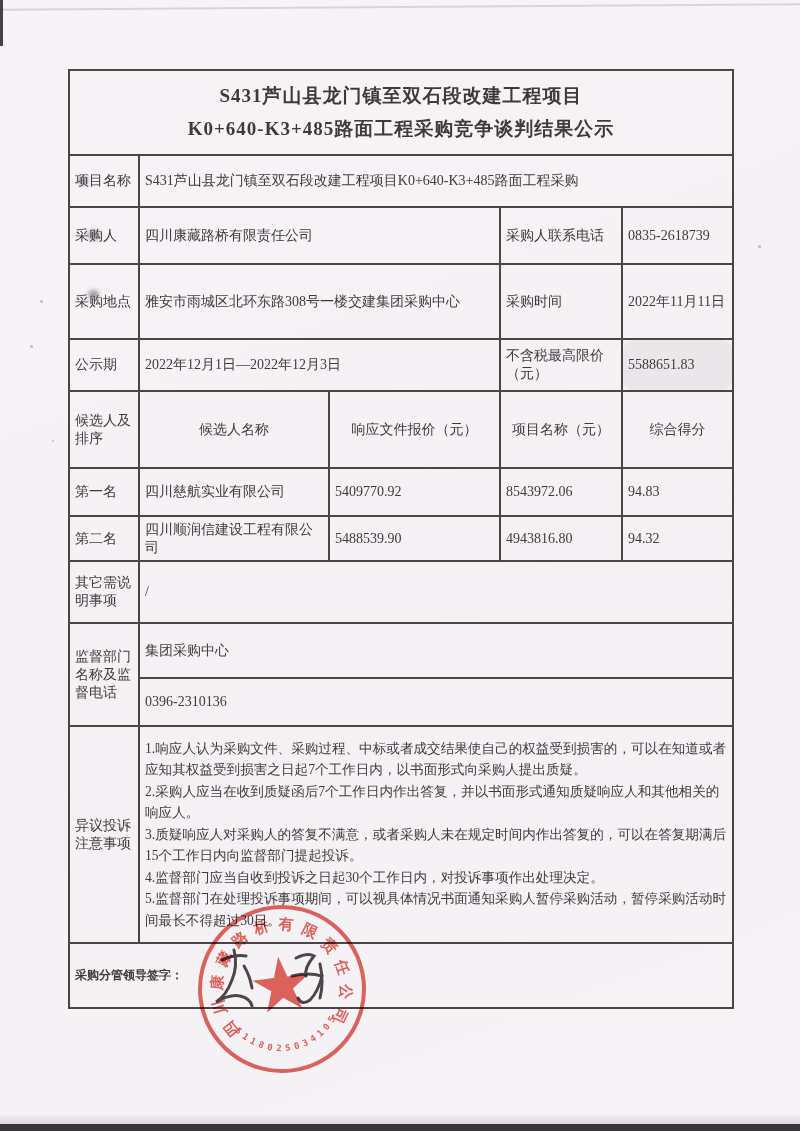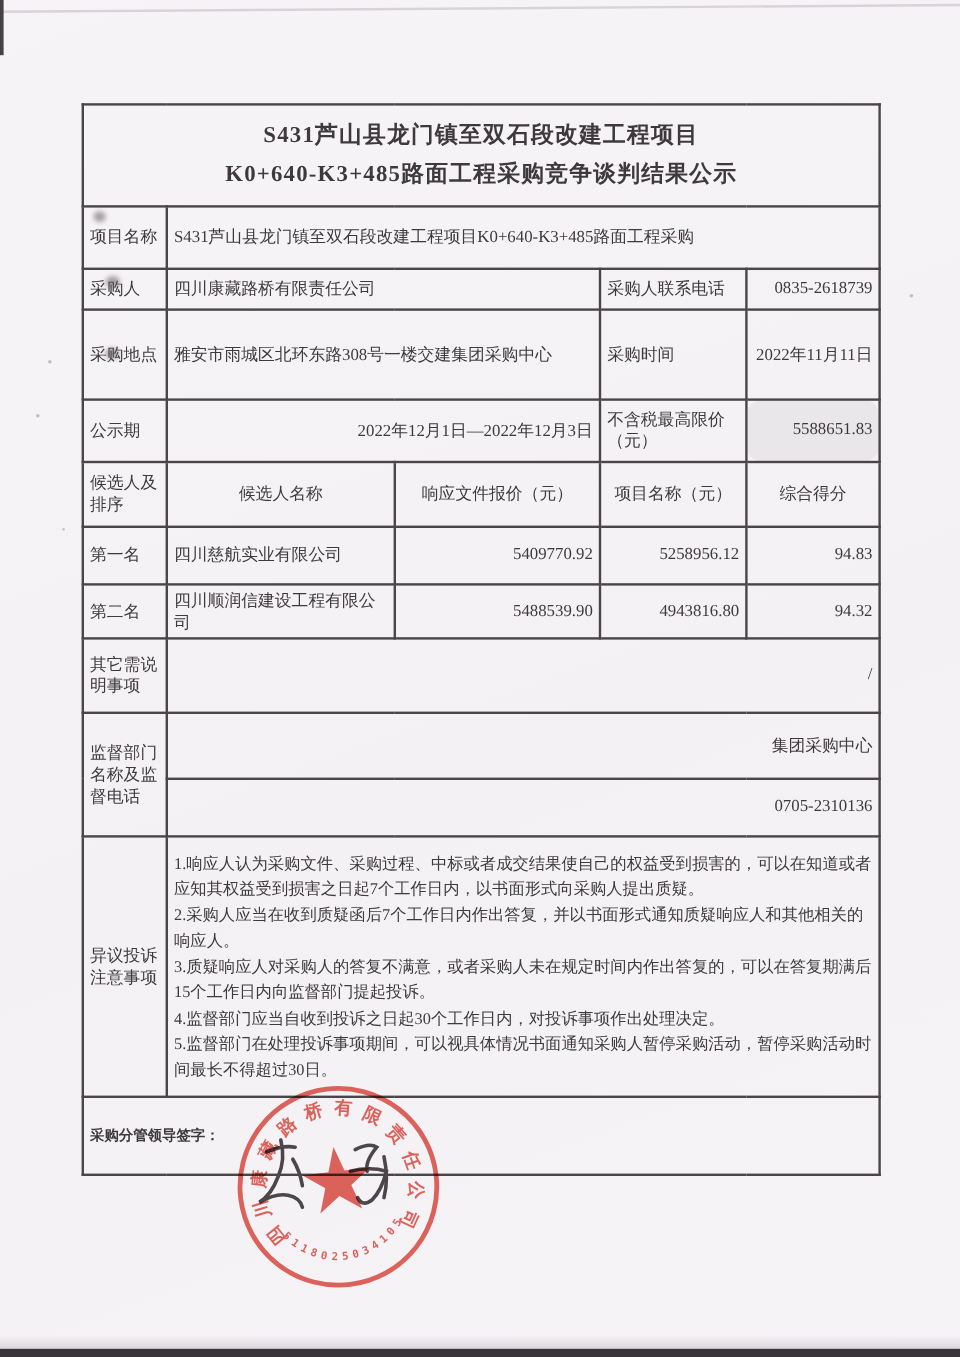--- a/index.html
+++ b/index.html
@@ -15,35 +15,35 @@
   }
   
   .edge-top{position:absolute;left:0;top:6px;width:800px;height:2px;background:#d8d3d8;transform:rotate(-0.4deg);}
   .edge-left-mark{position:absolute;left:0;top:0;width:3px;height:46px;background:#454145;}
   .edge-bottom{position:absolute;left:0;bottom:0;width:800px;height:7px;background:#39363a;}
   .edge-bottom-soft{position:absolute;left:0;bottom:7px;width:800px;height:10px;background:linear-gradient(#f2eff3,#dcd7dc);}
   .smudge{position:absolute;background:#5d575c;border-radius:50%;filter:blur(2px);opacity:.55;}
   .speck{position:absolute;background:#8d8790;border-radius:50%;opacity:.5;}
 
   table.doc{
-    position:absolute;left:68px;top:86px;width:664px;
+    position:absolute;left:68px;top:69px;width:664px;
     border-collapse:collapse;table-layout:fixed;
     font-size:14px;color:#3e3a3c;padding-left:25px;
   }
   table.doc td{
     border:2px solid #4a4648;
     padding:2px 5px;
     vertical-align:middle;
     overflow:hidden;
   }
   .title-cell{text-align:center;font-weight:bold;font-size:19px;letter-spacing:1px;line-height:1.7;}
   .lbl{text-align:left;padding-left:4px;}
   .lbl-c{text-align:left;}
   .val{text-align:left;}
-  .val-c{text-align:right;}
+  .val-c{text-align:left;}
   .shaded{background:#eae7eb;border-radius:14px;}
   .hdr{text-align:center;}
   .objection{font-size:13.6px;line-height:1.58;text-align:left;padding:6px 8px;}
   .objection div{margin:0;}
   .sig-label{font-size:12px;padding-left:2px;font-weight:bold;}
 
   
   .stamp{
     position:absolute;left:198px;top:905px;width:168px;height:168px;
     transform:rotate(-7deg);
@@ -92,54 +92,54 @@
         <div>S431芦山县龙门镇至双石段改建工程项目</div>
         <div>K0+640-K3+485路面工程采购竞争谈判结果公示</div>
       </td>
     </tr>
 
     <tr style="height:52px">
       <td class="lbl">项目名称</td>
       <td colspan="4" class="val">S431芦山县龙门镇至双石段改建工程项目K0+640-K3+485路面工程采购</td>
     </tr>
 
-    <tr style="height:34px">
+    <tr style="height:57px">
       <td class="lbl">采购人</td>
       <td colspan="2" class="val">四川康藏路桥有限责任公司</td>
       <td class="lbl-c">采购人联系电话</td>
       <td class="val-c">0835-2618739</td>
     </tr>
 
     <tr style="height:75px">
       <td class="lbl">采购地点</td>
       <td colspan="2" class="val">雅安市雨城区北环东路308号一楼交建集团采购中心</td>
       <td class="lbl-c">采购时间</td>
       <td class="val-c">2022年11月11日</td>
     </tr>
 
     <tr style="height:52px">
       <td class="lbl">公示期</td>
       <td colspan="2" class="val-c">2022年12月1日—2022年12月3日</td>
       <td class="lbl-c">不含税最高限价（元）</td>
       <td class="val-c shaded">5588651.83</td>
     </tr>
 
-    <tr style="height:54px">
+    <tr style="height:77px">
       <td class="lbl">候选人及排序</td>
       <td class="hdr">候选人名称</td>
       <td class="hdr">响应文件报价（元）</td>
       <td class="hdr">项目名称（元）</td>
       <td class="hdr">综合得分</td>
     </tr>
 
     <tr style="height:48px">
       <td class="lbl-c">第一名</td>
       <td class="val">四川慈航实业有限公司</td>
       <td class="val-c">5409770.92</td>
-      <td class="val-c">5258956.12</td>
+      <td class="val-c">8543972.06</td>
       <td class="val-c">94.83</td>
     </tr>
 
     <tr style="height:45px">
       <td class="lbl-c">第二名</td>
       <td class="val">四川顺润信建设工程有限公司</td>
       <td class="val-c">5488539.90</td>
       <td class="val-c">4943816.80</td>
       <td class="val-c">94.32</td>
     </tr>
@@ -147,21 +147,21 @@
     <tr style="height:62px">
       <td class="lbl">其它需说明事项</td>
       <td colspan="4" class="val-c">/</td>
     </tr>
 
     <tr style="height:55px">
       <td rowspan="2" class="lbl">监督部门名称及监督电话</td>
       <td colspan="4" class="val-c">集团采购中心</td>
     </tr>
     <tr style="height:48px">
-      <td colspan="4" class="val-c">0705-2310136</td>
+      <td colspan="4" class="val-c">0396-2310136</td>
     </tr>
 
     <tr style="height:217px">
       <td class="lbl">异议投诉注意事项</td>
       <td colspan="4" class="objection">
             <div>1.响应人认为采购文件、采购过程、中标或者成交结果使自己的权益受到损害的，可以在知道或者应知其权益受到损害之日起7个工作日内，以书面形式向采购人提出质疑。</div>
             <div>2.采购人应当在收到质疑函后7个工作日内作出答复，并以书面形式通知质疑响应人和其他相关的响应人。</div>
             <div>3.质疑响应人对采购人的答复不满意，或者采购人未在规定时间内作出答复的，可以在答复期满后15个工作日内向监督部门提起投诉。</div>
             <div>4.监督部门应当自收到投诉之日起30个工作日内，对投诉事项作出处理决定。</div>
             <div>5.监督部门在处理投诉事项期间，可以视具体情况书面通知采购人暂停采购活动，暂停采购活动时间最长不得超过30日。</div>

